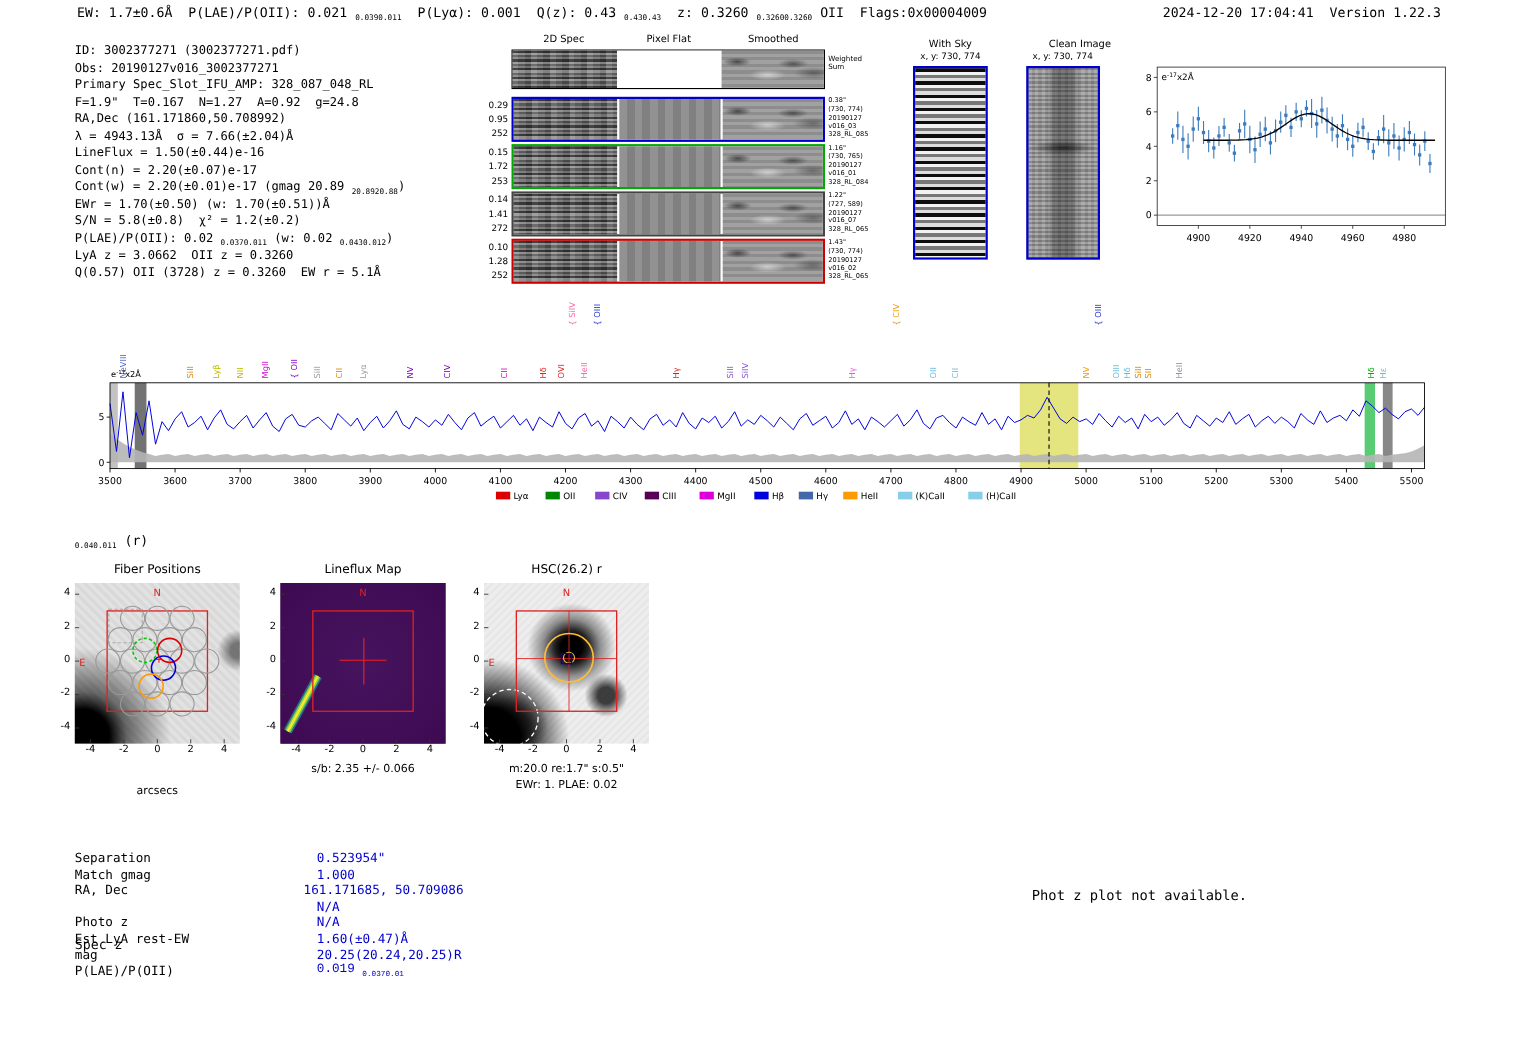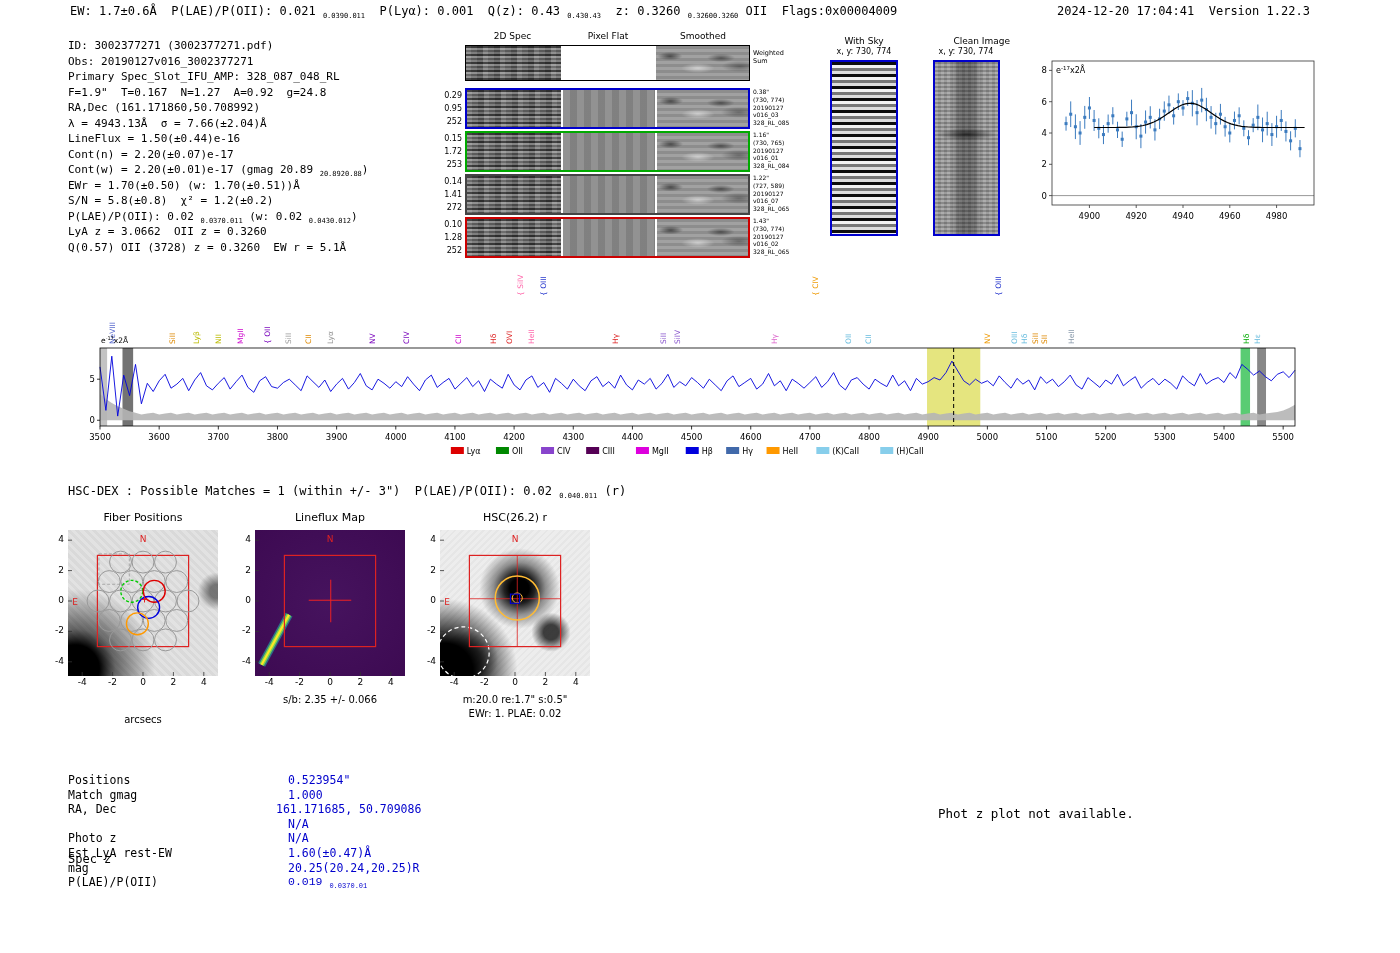--- a/index.html
+++ b/index.html
@@ -419,21 +419,21 @@
       <g>
         <rect x="761.3499999999999" y="199" width="13" height="7" fill="#87ceeb"></rect>
         <text x="777.3499999999999" y="206" font-size="8" font-family="DejaVu Sans, sans-serif">(K)CaII</text>
       </g>
       <g>
         <rect x="825.2499999999999" y="199" width="13" height="7" fill="#87ceeb"></rect>
         <text x="841.2499999999999" y="206" font-size="8" font-family="DejaVu Sans, sans-serif">(H)CaII</text>
       </g>
     </svg>
 
-  <div class="abs mono" id="hsc-line" style="left:68px;top:484px;font-size:12px;"><span>HSC-DEX : Possible Matches = 1 (within +/- 3")  P(LAE)/P(OII): 0.02 </span><span class="stack"><span>0.04</span><span>0.011</span></span><span> (r)</span></div>
+  <div class="abs mono" id="hsc-line" style="left:68px;top:484px;font-size:12px;"><span class="stack"><span>0.04</span><span>0.011</span></span><span> (r)</span></div>
 
   <div class="abs sans" style="left:68px;top:511px;width:150px;text-align:center;font-size:11px;">Fiber Positions</div>
   <div class="abs" id="fiber-plot" style="left:68px;top:530px;width:150px;height:146px;">
     <div class="fill fiber-bg"></div>
     <svg id="fiber-svg" class="overlay" width="150" height="146">
         <rect x="30.92" y="23.880000000000003" width="30.4" height="30.4" fill="none" stroke="#aaa" stroke-width="1" stroke-dasharray="3 2"></rect>
         <rect x="29.400000000000006" y="25.400000000000006" width="91.19999999999999" height="91.19999999999999" fill="none" stroke="#dd2222" stroke-width="1.2"></rect>
         <circle cx="52.504000000000005" cy="32.088" r="10.943999999999999" fill="none" stroke="#999" stroke-width="1"></circle>
         <circle cx="75" cy="32.088" r="10.943999999999999" fill="none" stroke="#999" stroke-width="1"></circle>
         <circle cx="97.496" cy="32.088" r="10.943999999999999" fill="none" stroke="#999" stroke-width="1"></circle>
@@ -552,21 +552,21 @@
       <div style="position:absolute;left:-19px;top:4.200000000000003px;width:15px;text-align:right;font-size:9px;font-family:'DejaVu Sans',sans-serif;">4</div>
       <div style="position:absolute;left:-19px;top:34.6px;width:15px;text-align:right;font-size:9px;font-family:'DejaVu Sans',sans-serif;">2</div>
       <div style="position:absolute;left:-19px;top:65px;width:15px;text-align:right;font-size:9px;font-family:'DejaVu Sans',sans-serif;">0</div>
       <div style="position:absolute;left:-19px;top:95.4px;width:15px;text-align:right;font-size:9px;font-family:'DejaVu Sans',sans-serif;">-2</div>
       <div style="position:absolute;left:-19px;top:125.80000000000001px;width:15px;text-align:right;font-size:9px;font-family:'DejaVu Sans',sans-serif;">-4</div>
     </div>
   <div class="abs sans" style="left:420px;top:694px;width:190px;text-align:center;font-size:10px;">m:20.0 re:1.7" s:0.5"</div>
   <div class="abs sans" style="left:420px;top:708px;width:190px;text-align:center;font-size:10px;">EWr: 1. PLAE: 0.02</div>
 
   <div id="match-table">
-      <div style="position:absolute;left:68px;top:773px;font-size:11.5px;" class="mono">Positions</div>
+      <div style="position:absolute;left:68px;top:773px;font-size:11.5px;" class="mono">Separation</div>
       <div style="position:absolute;left:288px;top:773px;font-size:11.5px;color:#0000cc;" class="mono"><span>0.523954"</span></div>
       <div style="position:absolute;left:68px;top:787.6px;font-size:11.5px;" class="mono">Match gmag</div>
       <div style="position:absolute;left:288px;top:787.6px;font-size:11.5px;color:#0000cc;" class="mono"><span>1.000</span></div>
       <div style="position:absolute;left:68px;top:802.2px;font-size:11.5px;" class="mono">RA, Dec</div>
       <div style="position:absolute;left:276px;top:802.2px;font-size:11.5px;color:#0000cc;" class="mono"><span>161.171685, 50.709086</span></div>
       <div style="position:absolute;left:68px;top:852px;font-size:12px;" class="mono">Spec z</div>
       <div style="position:absolute;left:288px;top:816.8px;font-size:11.5px;color:#0000cc;" class="mono"><span>N/A</span></div>
       <div style="position:absolute;left:68px;top:831.4px;font-size:11.5px;" class="mono">Photo z</div>
       <div style="position:absolute;left:288px;top:831.4px;font-size:11.5px;color:#0000cc;" class="mono"><span>N/A</span></div>
       <div style="position:absolute;left:68px;top:846px;font-size:11.5px;" class="mono">Est LyA rest-EW</div>

